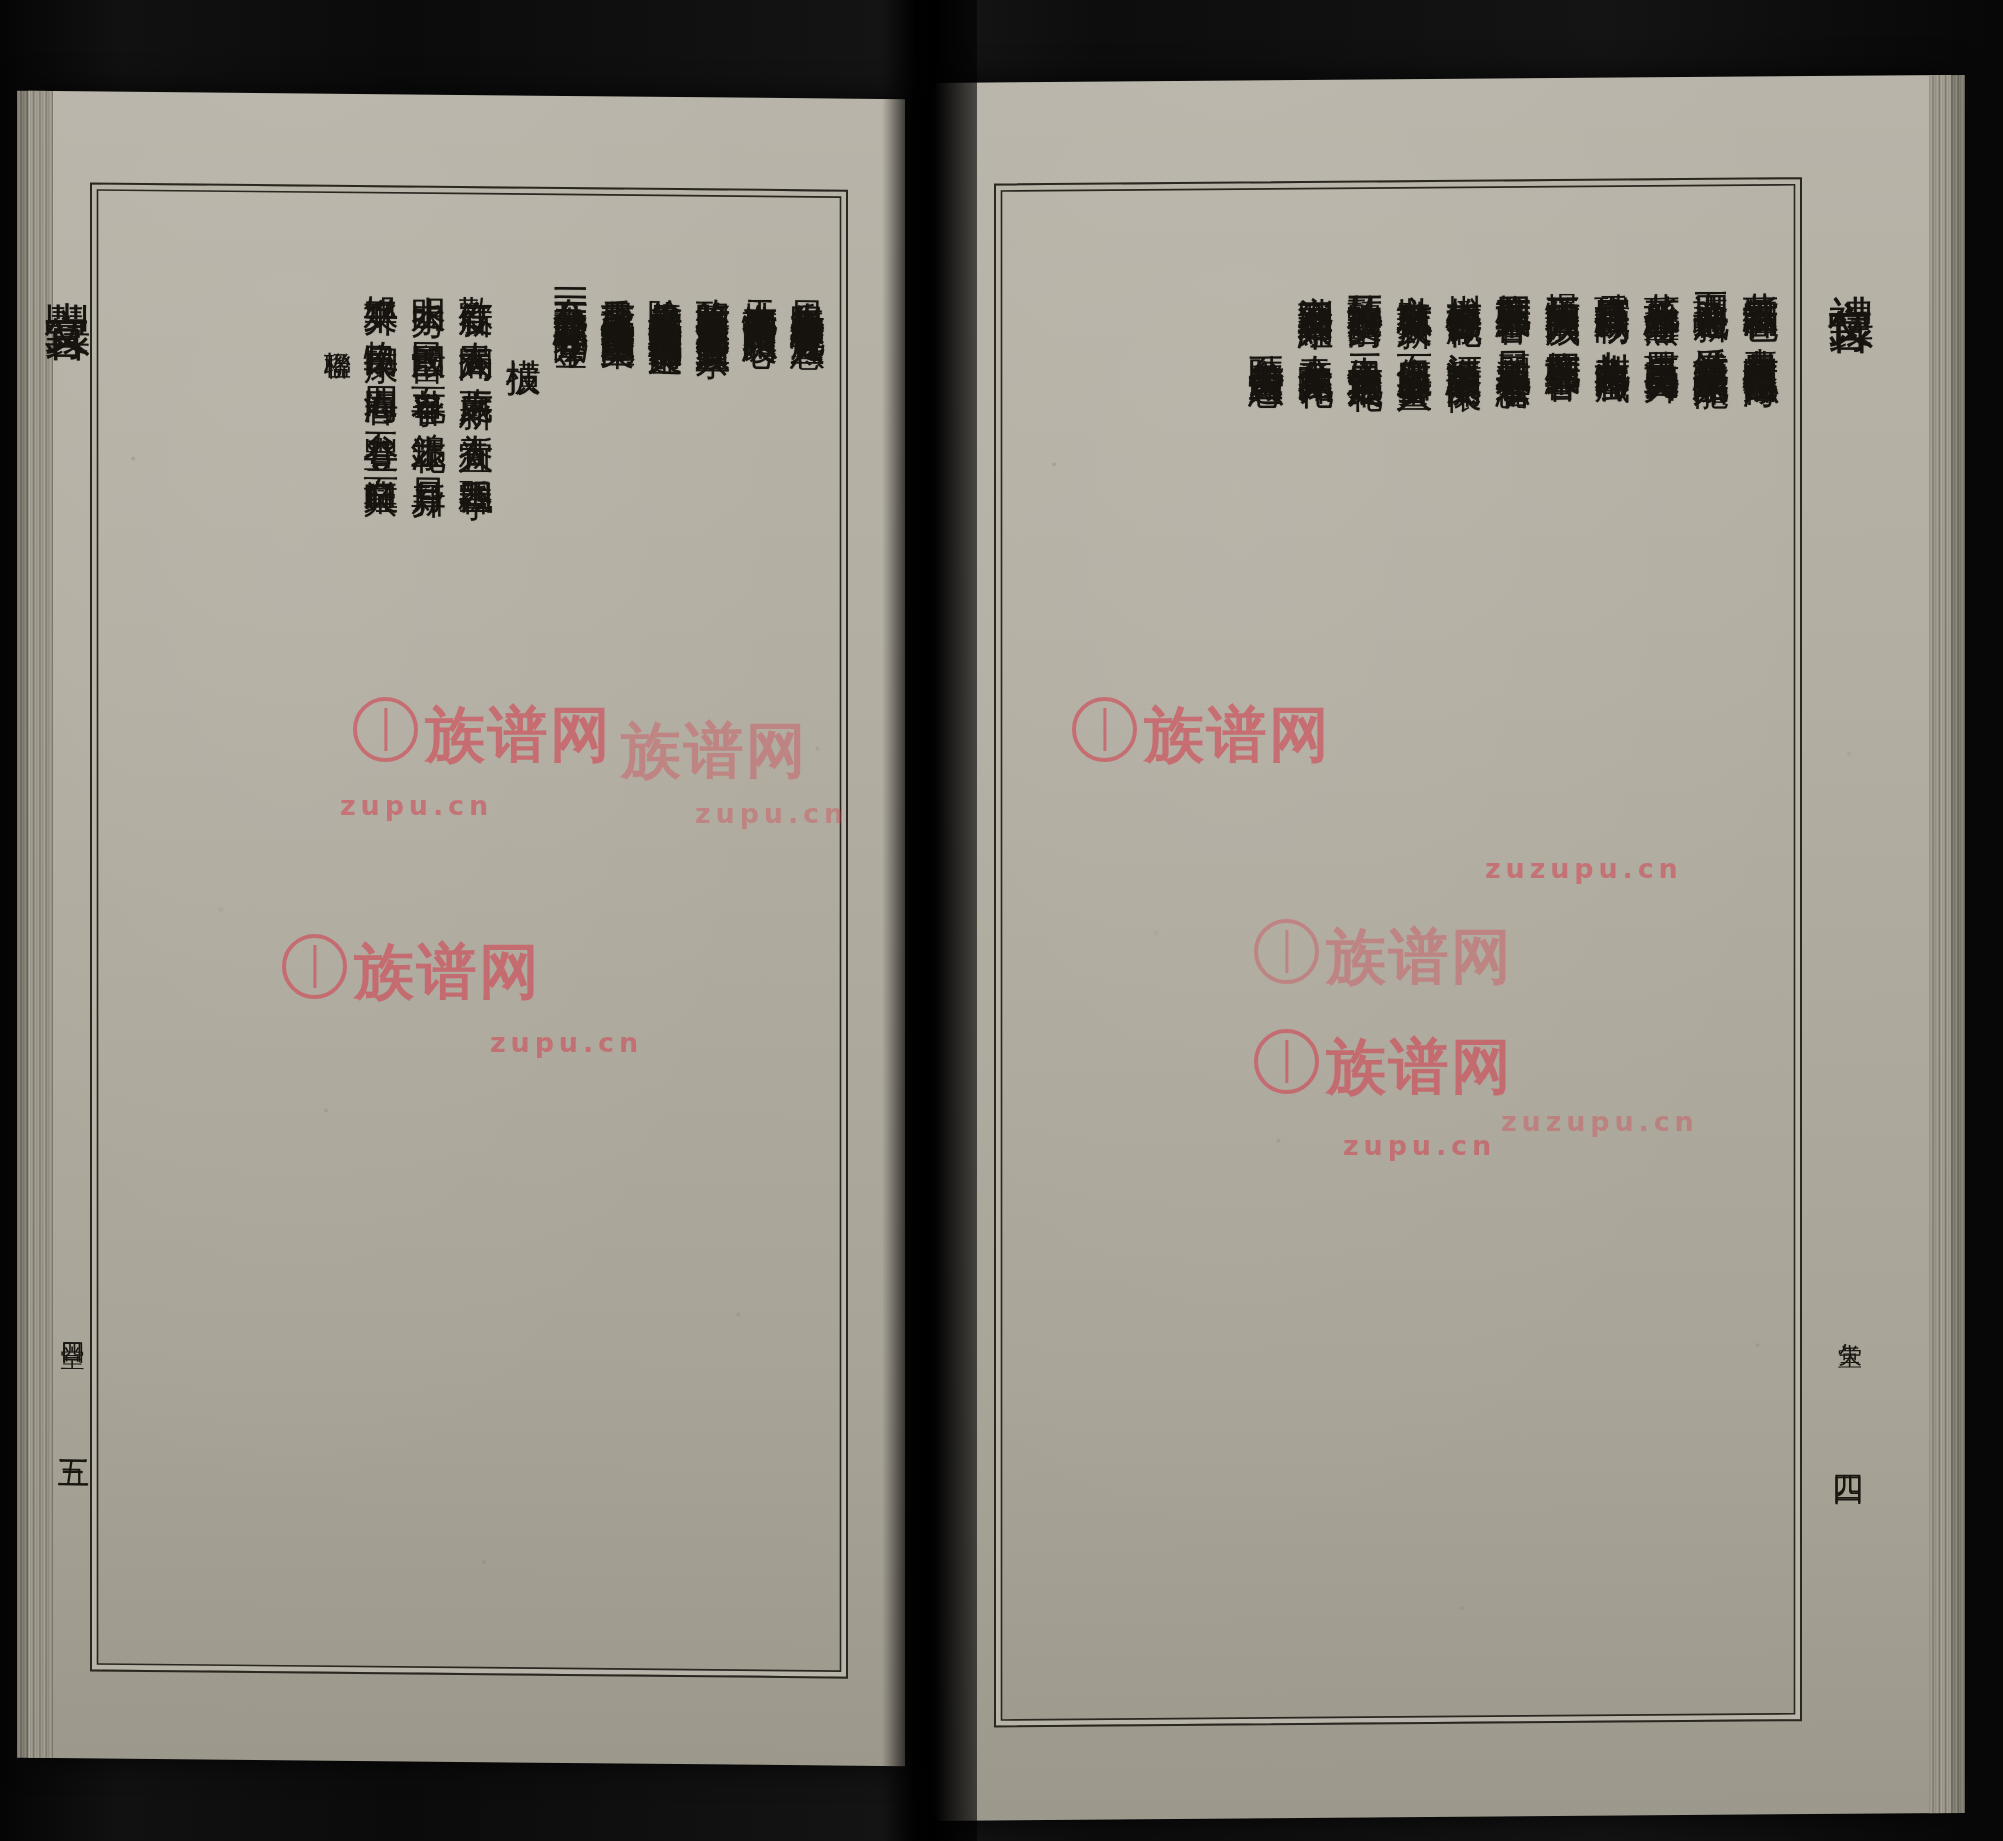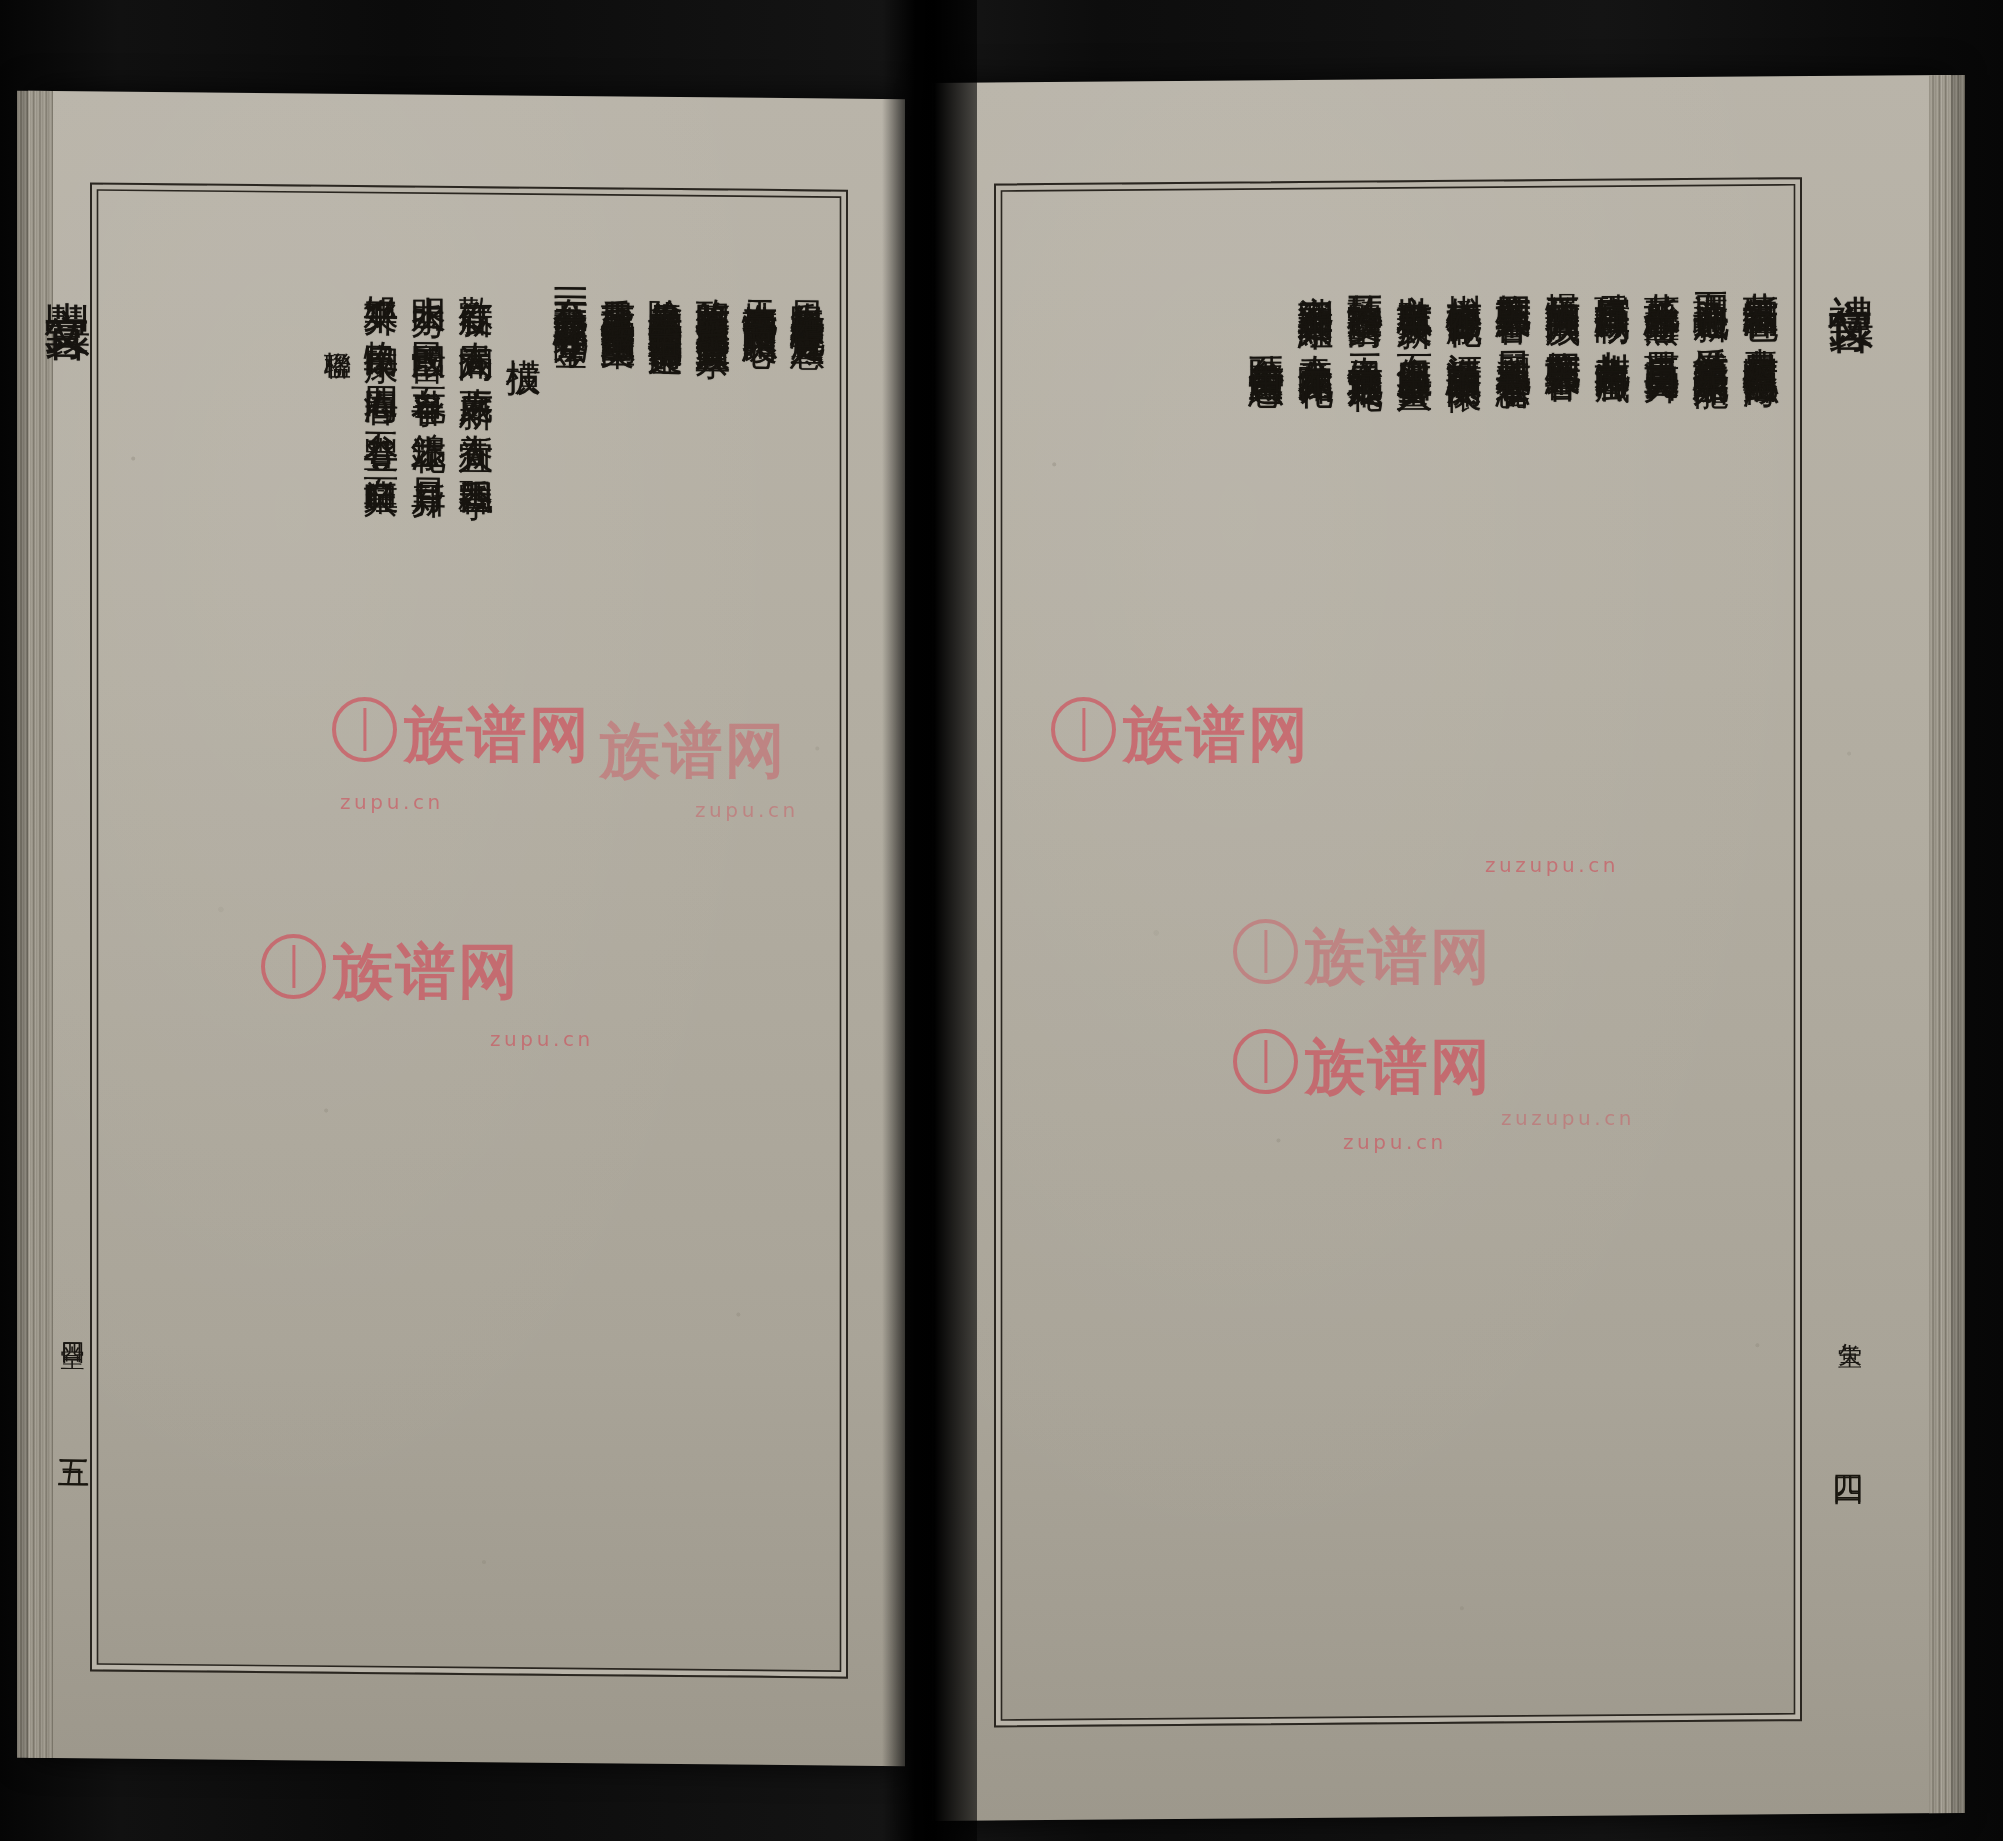--- a/index.html
+++ b/index.html
@@ -189,22 +189,22 @@
     vertical-align: -0.12em;
   }
   .wm .logo::before {
     content: "";
     position: absolute;
     left: 50%; top: 12%;
     width: 3.2px; height: 76%;
     background: #d5384a;
     transform: translateX(-50%);
   }
-  .wm-main { font-size: 60px; letter-spacing: 0.04em; }
-  .wm-url  { font-size: 20px; letter-spacing: 0.18em; opacity: 0.5; font-weight: normal;}
+  .wm-main { font-size: 60px; letter-spacing: 0.04em; margin-left: 21px; }
+  .wm-url  { font-size: 27px; letter-spacing: 0.18em; opacity: 0.5; font-weight: bold;}
   .wm-faint { opacity: 0.34; }
 </style>
 </head>
 <body>
 
 <div class="scan">
   <div class="bg-dark"></div>
 
   <div class="page page-left">
     <div class="grain"></div>

